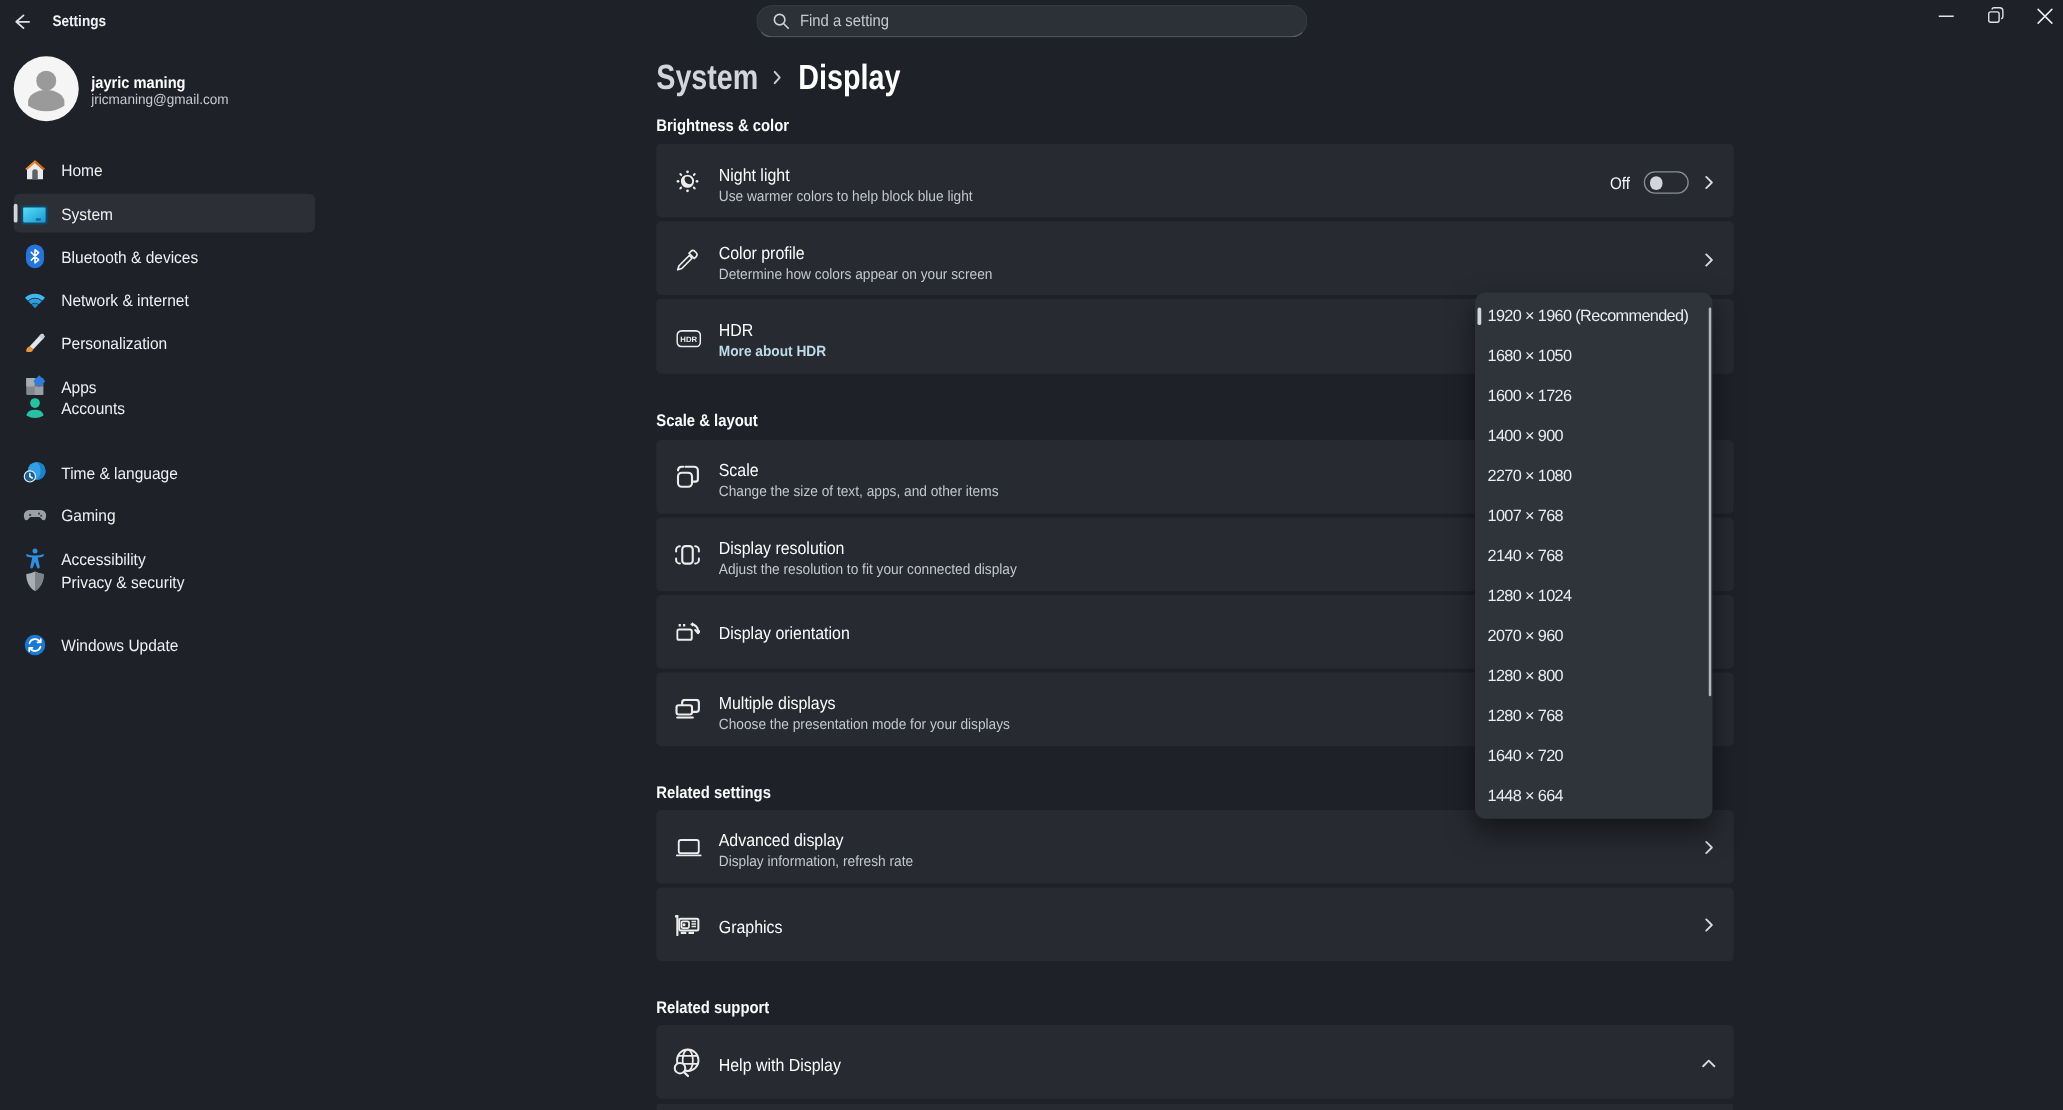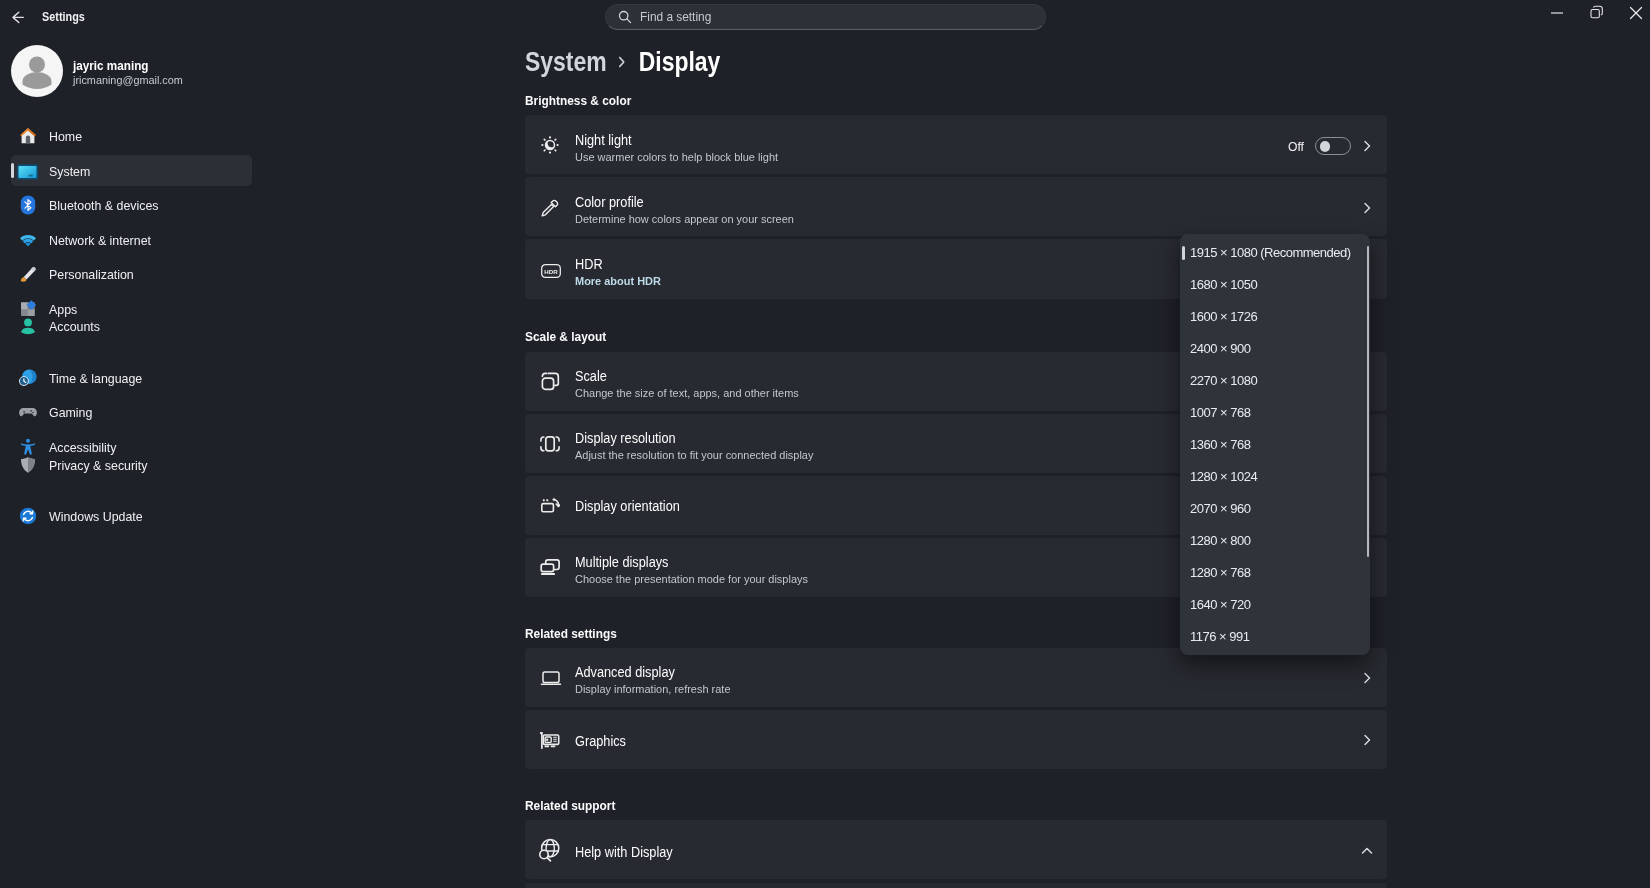--- a/index.html
+++ b/index.html
@@ -357,28 +357,28 @@
       <svg width="12" height="12" viewBox="0 0 12 12">
         <path d="M1.5 8 L6 3.5 L10.5 8" stroke="#d7dade" stroke-width="1.5" fill="none" stroke-linecap="round" stroke-linejoin="round"></path>
       </svg>
     </div>
 
 <div class="card" style="top:882.5px;height:5.5px"></div>
 </div>
 
 <div class="abs drop"></div>
 <div id="dropitems">
-<div class="ditem" style="top:245px">1915 × 1080 (Recommended)</div>
+<div class="ditem" style="top:245px">1920 × 1960 (Recommended)</div>
 <div class="ditem" style="top:277px">1680 × 1050</div>
 <div class="ditem" style="top:309px">1600 × 1726</div>
-<div class="ditem" style="top:341px">2400 × 900</div>
+<div class="ditem" style="top:341px">1400 × 900</div>
 <div class="ditem" style="top:373px">2270 × 1080</div>
 <div class="ditem" style="top:405px">1007 × 768</div>
-<div class="ditem" style="top:437px">1360 × 768</div>
+<div class="ditem" style="top:437px">2140 × 768</div>
 <div class="ditem" style="top:469px">1280 × 1024</div>
 <div class="ditem" style="top:501px">2070 × 960</div>
 <div class="ditem" style="top:533px">1280 × 800</div>
 <div class="ditem" style="top:565px">1280 × 768</div>
 <div class="ditem" style="top:597px">1640 × 720</div>
-<div class="ditem" style="top:629px">1176 × 991</div>
+<div class="ditem" style="top:629px">1448 × 664</div>
 </div>
 <div class="abs dsel"></div>
 <div class="abs dscroll"></div>
 
 </body></html>

